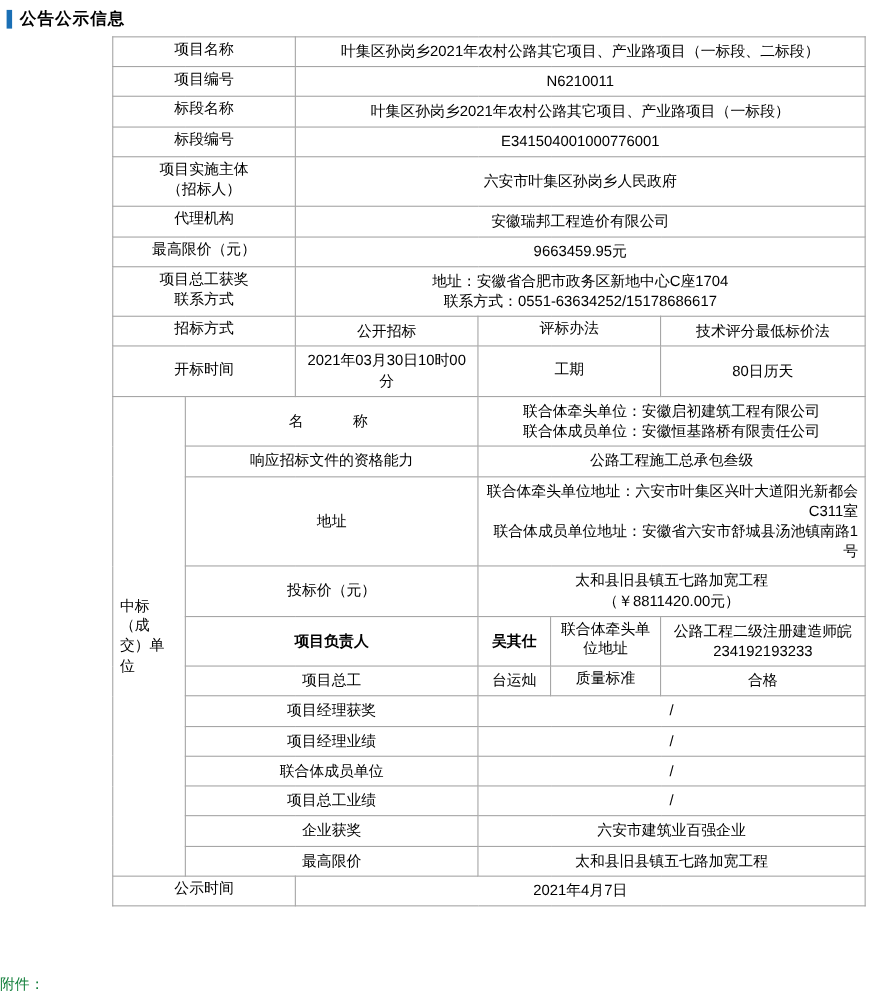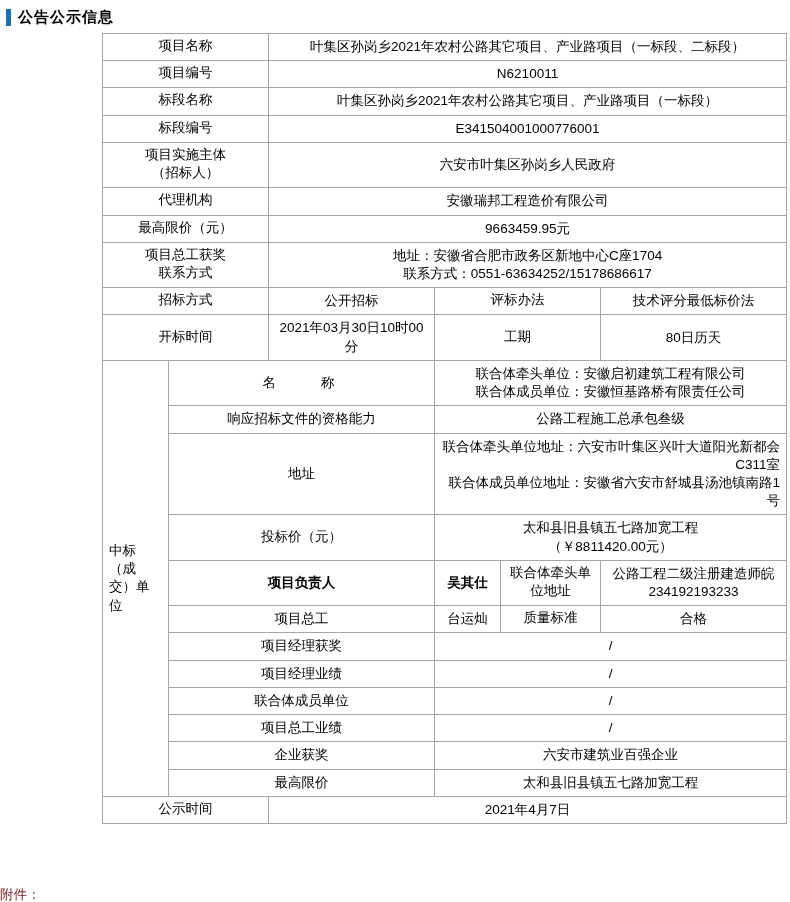--- a/index.html
+++ b/index.html
@@ -85,21 +85,21 @@
   }
   .nowrapblk {
     white-space: pre-line;
   }
   
   .cut-bottom {
     position: absolute;
     left: 0;
     top: 886px;
     font-size: 13.5px;
-    color: #7f1d1d;
+    color: #15803d;
     overflow: hidden;
     height: 16px;
   }
 </style>
 </head>
 <body>
 
 <div class="page">
 
   <div class="section-head">

